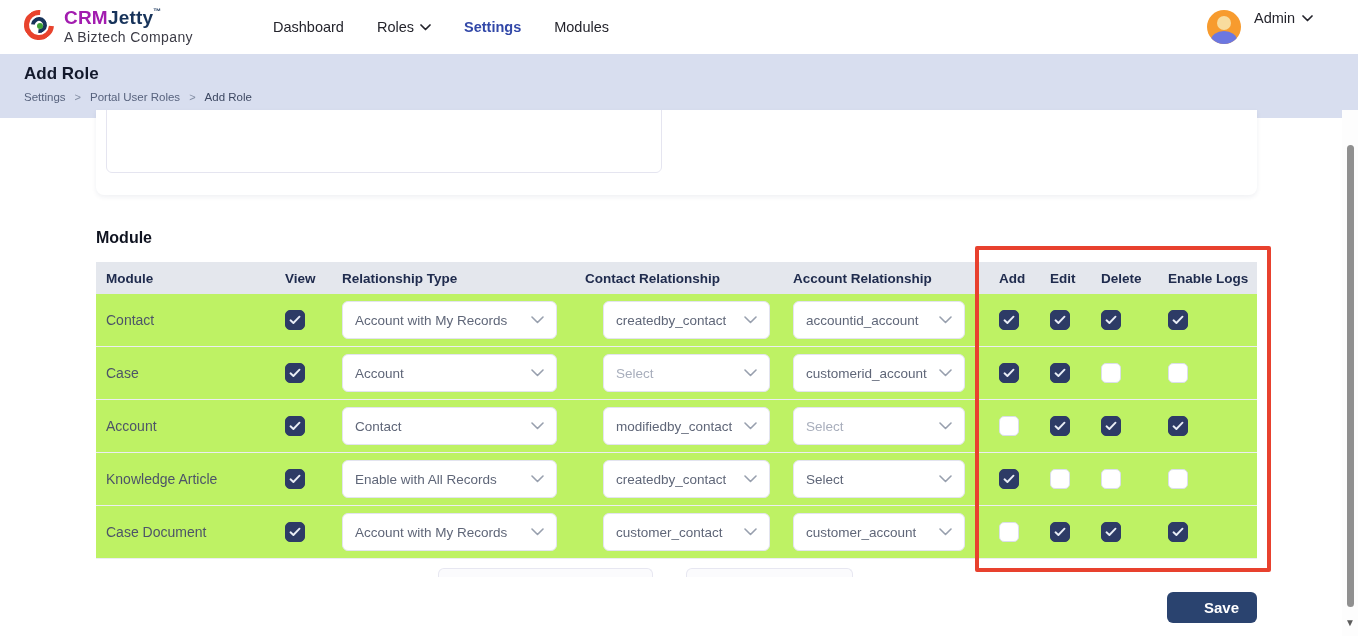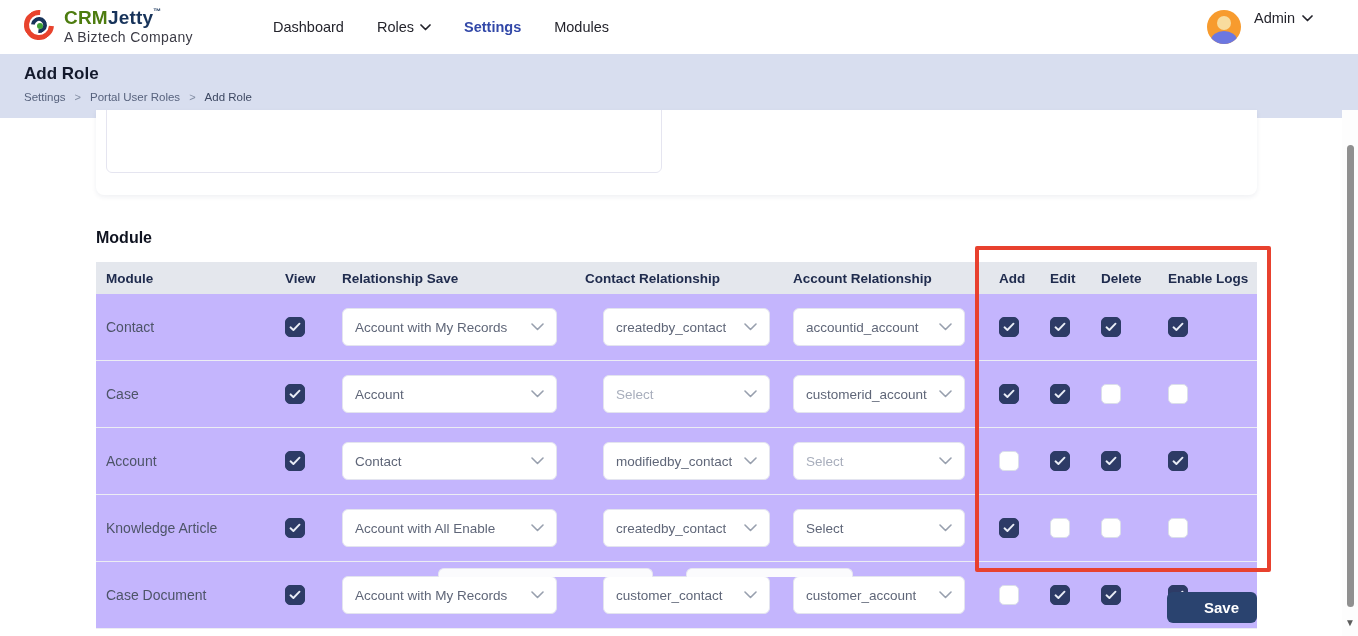--- a/index.html
+++ b/index.html
@@ -18,21 +18,21 @@
   .app-header{position:absolute;left:0;top:0;width:1358px;height:54px;background:#fff;z-index:5;}
   .logo{position:absolute;left:24px;top:8px;display:flex;align-items:center;gap:8px;cursor:pointer;}
   .logo-icon{position:relative;width:32px;height:32px;}
   .logo-ring-outer{position:absolute;left:0;top:0;width:30px;height:30px;border-radius:50%;
     border:5px solid #e8432d;border-right-color:transparent;transform:rotate(-40deg);}
   .logo-ring-inner{position:absolute;left:7px;top:7px;width:16px;height:16px;border-radius:50%;
     border:4px solid #17335a;border-left-color:transparent;transform:rotate(-40deg);}
   .logo-dot{position:absolute;left:13px;top:13px;width:6px;height:6px;border-radius:50%;background:#3da035;}
   .logo-text{line-height:1;}
   .logo-main{font-size:19px;font-weight:bold;letter-spacing:.2px;}
-  .logo-crm{color:#4d7c0f;}
+  .logo-crm{color:#a21caf;}
   .logo-jetty{color:#17335a;}
   .logo-tm{font-size:8px;color:#17335a;vertical-align:top;}
   .logo-tagline{font-size:14px;color:#3c3c46;letter-spacing:.4px;margin-top:3px;text-align:right;}
 
   .main-nav{position:absolute;left:273px;top:0;height:54px;display:flex;align-items:center;gap:33px;}
   .nav-item{display:flex;align-items:center;gap:6px;font-size:14.5px;color:#24242c;cursor:pointer;white-space:nowrap;}
   .nav-item.active{color:var(--nav-active);font-weight:bold;}
 
   .portal-select{position:absolute;left:978px;top:10px;width:218px;height:34px;background:#fff;
     border:1px solid #d9dce3;border-radius:6px;display:flex;align-items:center;
@@ -60,21 +60,21 @@
   .textarea-remnant{position:absolute;left:10px;top:-8px;width:556px;height:71px;background:#fff;
     border:1px solid #e5e5f0;border-radius:6px;}
 
   
   .module-heading{position:absolute;left:96px;top:229px;font-size:16px;font-weight:bold;color:#0f1320;}
 
   .perm-table{position:absolute;left:96px;top:262px;width:1161px;}
   .t-row{display:grid;grid-template-columns:189px 57px 243px 208px 206px 51px 51px 67px 89px;align-items:center;}
   .t-head{height:32px;background:var(--thead-bg);}
   .t-head .hcell{font-size:13.5px;font-weight:bold;color:#202c4e;}
-  .t-body-row{height:67px;background:#c4b5fd;border-bottom:1px solid #ecedf3;}
+  .t-body-row{height:53px;background:#bef264;border-bottom:1px solid #ecedf3;}
   .cell-module{padding-left:10px;font-size:14px;color:#4d5468;}
   .hcell.c1{padding-left:10px;}
 
   .cb{width:20px;height:20px;border-radius:5px;border:1.5px solid #dadeea;background:#fff;cursor:pointer;
     display:flex;align-items:center;justify-content:center;}
   .cb.checked{background:var(--navy);border-color:var(--navy);}
 
   .dd{height:38px;background:#fff;border:1px solid #e3e4ef;border-radius:6px;display:flex;
     align-items:center;justify-content:space-between;padding:0 12px;cursor:pointer;}
   .dd-lg{width:215px;justify-content:space-between;}
@@ -170,21 +170,21 @@
 <div class="card-remnant">
   <div class="textarea-remnant"></div>
 </div>
 
 <div class="module-heading">Module</div>
 
 <div class="perm-table" id="perm-table">
     <div class="t-row t-head">
       <div class="hcell c1">Module</div>
       <div class="hcell c2">View</div>
-      <div class="hcell c3">Relationship Save</div>
+      <div class="hcell c3">Relationship Type</div>
       <div class="hcell c4">Contact Relationship</div>
       <div class="hcell c5">Account Relationship</div>
       <div class="hcell c6">Add</div>
       <div class="hcell c7">Edit</div>
       <div class="hcell c8">Delete</div>
       <div class="hcell c9">Enable Logs</div>
     </div>
     <div class="t-row t-body-row">
       <div class="cell-module">Contact</div>
       <div>
@@ -381,21 +381,21 @@
       <div class="cell-module">Knowledge Article</div>
       <div>
         <div class="cb checked">
           <svg width="12" height="10" viewBox="0 0 12 10">
             <path d="M1.5 5.3 L4.4 8 L10.5 1.7" stroke="#e9edf6" stroke-width="1.9" fill="none" stroke-linecap="round" stroke-linejoin="round"></path>
           </svg>
         </div>
       </div>
       <div>
         <div class="dd dd-lg">
-          <span class="dd-val">Account with All Enable</span>
+          <span class="dd-val">Enable with All Records</span>
           <span>
             <svg width="13" height="8" viewBox="0 0 13 8">
               <path d="M1 1 L6.5 6.5 L12 1" stroke="#98a0ae" stroke-width="1.6" fill="none" stroke-linecap="round" stroke-linejoin="round"></path>
             </svg>
           </span>
         </div>
       </div>
       <div>
         <div class="dd dd-md">
           <span class="dd-val">createdby_contact</span>

